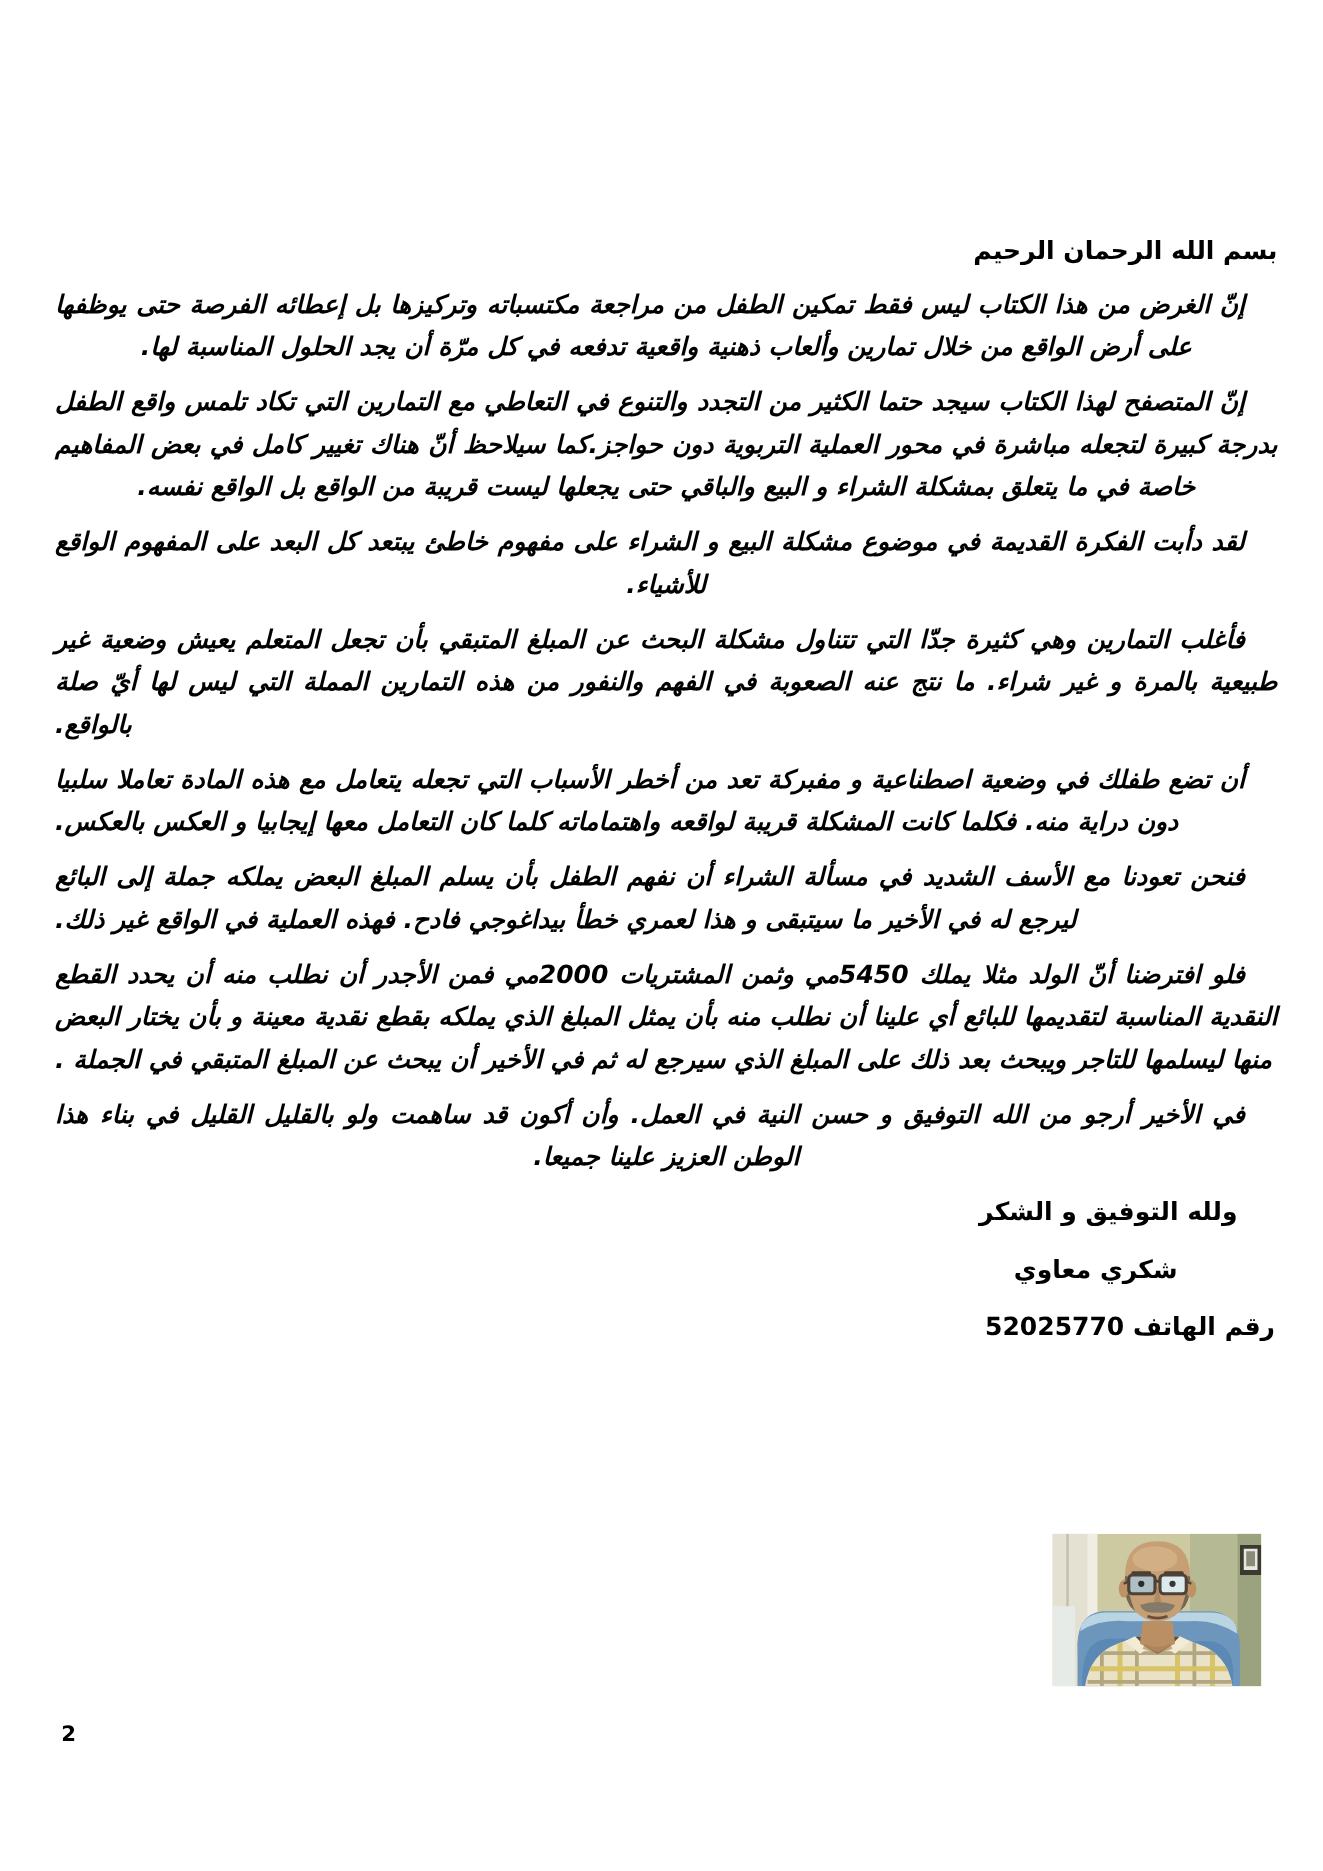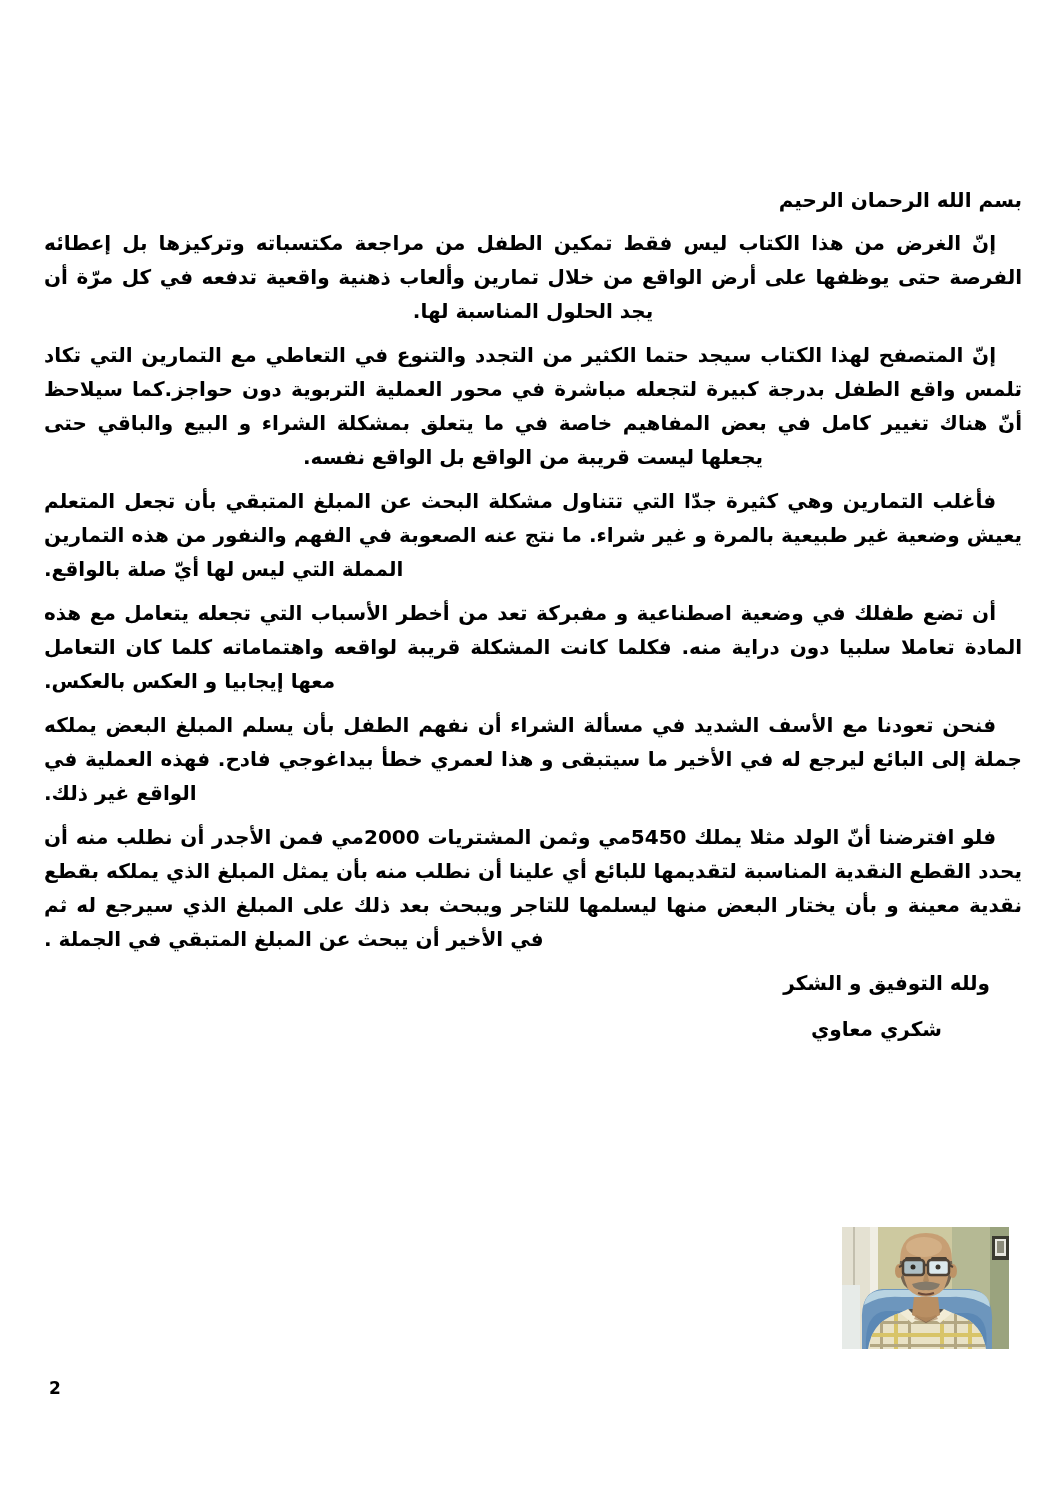--- a/index.html
+++ b/index.html
@@ -18,20 +18,21 @@
     direction:rtl;
     font-size:20px;
     line-height:34px;
     text-align:right;
   }
   .basmala{margin:0 0 9px 0;text-align:right;}
   .para{
     margin:0 0 10px 0;
     text-align:justify;
     text-indent:26px;
+    font-style:italic;
   }
   .last-center{text-align-last:center;}
   .last-left{text-align-last:left;}
   .last-right{text-align-last:right;}
   .closing-line{margin:0 0 12px 0;text-align:right;}
   .close-author{padding-left:0;margin-right:80px;}
   .close-thanks2{margin-right:32px;}
   .close-phone{margin-right:2px;}
   .photo{
     position:absolute;
@@ -49,27 +50,30 @@
 </head>
 <body>
 
 <div class="page">
 
   <div class="content" dir="rtl">
     <p class="basmala">بسم الله الرحمان الرحيم</p>
 
     <p class="para last-center">إنّ الغرض من هذا الكتاب ليس فقط تمكين الطفل من مراجعة مكتسباته وتركيزها بل إعطائه الفرصة حتى يوظفها على أرض الواقع من خلال تمارين وألعاب ذهنية واقعية تدفعه في كل مرّة أن يجد الحلول المناسبة لها.</p>
     <p class="para last-center">إنّ المتصفح لهذا الكتاب سيجد حتما الكثير من التجدد والتنوع في التعاطي مع التمارين التي تكاد تلمس واقع الطفل بدرجة كبيرة لتجعله مباشرة في محور العملية التربوية دون حواجز.كما سيلاحظ أنّ هناك تغيير كامل في بعض المفاهيم خاصة في ما يتعلق بمشكلة الشراء و البيع والباقي حتى يجعلها ليست قريبة من الواقع بل الواقع نفسه.</p>
+    <p class="para last-center">لقد دأبت الفكرة القديمة في موضوع مشكلة البيع و الشراء على مفهوم خاطئ يبتعد كل البعد على المفهوم الواقع للأشياء.</p>
     <p class="para last-left">فأغلب التمارين وهي كثيرة جدّا التي تتناول مشكلة البحث عن المبلغ المتبقي بأن تجعل المتعلم يعيش وضعية غير طبيعية بالمرة و غير شراء. ما نتج عنه الصعوبة في الفهم والنفور من هذه التمارين المملة التي ليس لها أيّ صلة بالواقع.</p>
     <p class="para last-left">أن تضع طفلك في وضعية اصطناعية و مفبركة تعد من أخطر الأسباب التي تجعله يتعامل مع هذه المادة تعاملا سلبيا دون دراية منه. فكلما كانت المشكلة قريبة لواقعه واهتماماته كلما كان التعامل معها إيجابيا و العكس بالعكس.</p>
     <p class="para last-left">فنحن تعودنا مع الأسف الشديد في مسألة الشراء أن نفهم الطفل بأن يسلم المبلغ البعض يملكه جملة إلى البائع ليرجع له في الأخير ما سيتبقى  و هذا لعمري خطأ بيداغوجي فادح. فهذه العملية في الواقع غير ذلك.</p>
     <p class="para last-left">فلو افترضنا أنّ  الولد مثلا يملك  5450مي وثمن المشتريات 2000مي فمن الأجدر أن نطلب منه أن يحدد القطع النقدية المناسبة لتقديمها للبائع أي علينا أن نطلب منه بأن يمثل المبلغ الذي يملكه بقطع نقدية معينة و بأن يختار البعض منها ليسلمها للتاجر ويبحث بعد ذلك على المبلغ الذي سيرجع له ثم في الأخير أن يبحث عن المبلغ المتبقي في الجملة .</p>
+    <p class="para last-center">في الأخير أرجو من الله التوفيق و حسن النية في العمل. وأن أكون قد ساهمت ولو بالقليل القليل في بناء هذا الوطن العزيز علينا جميعا.</p>
 
     <p class="closing-line close-thanks2">ولله التوفيق و الشكر</p>
     <p class="closing-line close-author">شكري معاوي</p>
+    <p class="closing-line close-phone">رقم الهاتف 52025770</p>
   </div>
 
   <div class="photo">
     <svg width="167" height="122" viewBox="0 0 167 122" xmlns="http://www.w3.org/2000/svg">
 
       <rect x="0" y="0" width="167" height="122" fill="#cdc9a0"></rect>
       <rect x="110" y="0" width="57" height="122" fill="#b5b994"></rect>
       <rect x="148" y="0" width="19" height="122" fill="#9aa37e"></rect>
 
       <rect x="0" y="0" width="30" height="122" fill="#e4e1d2"></rect>

